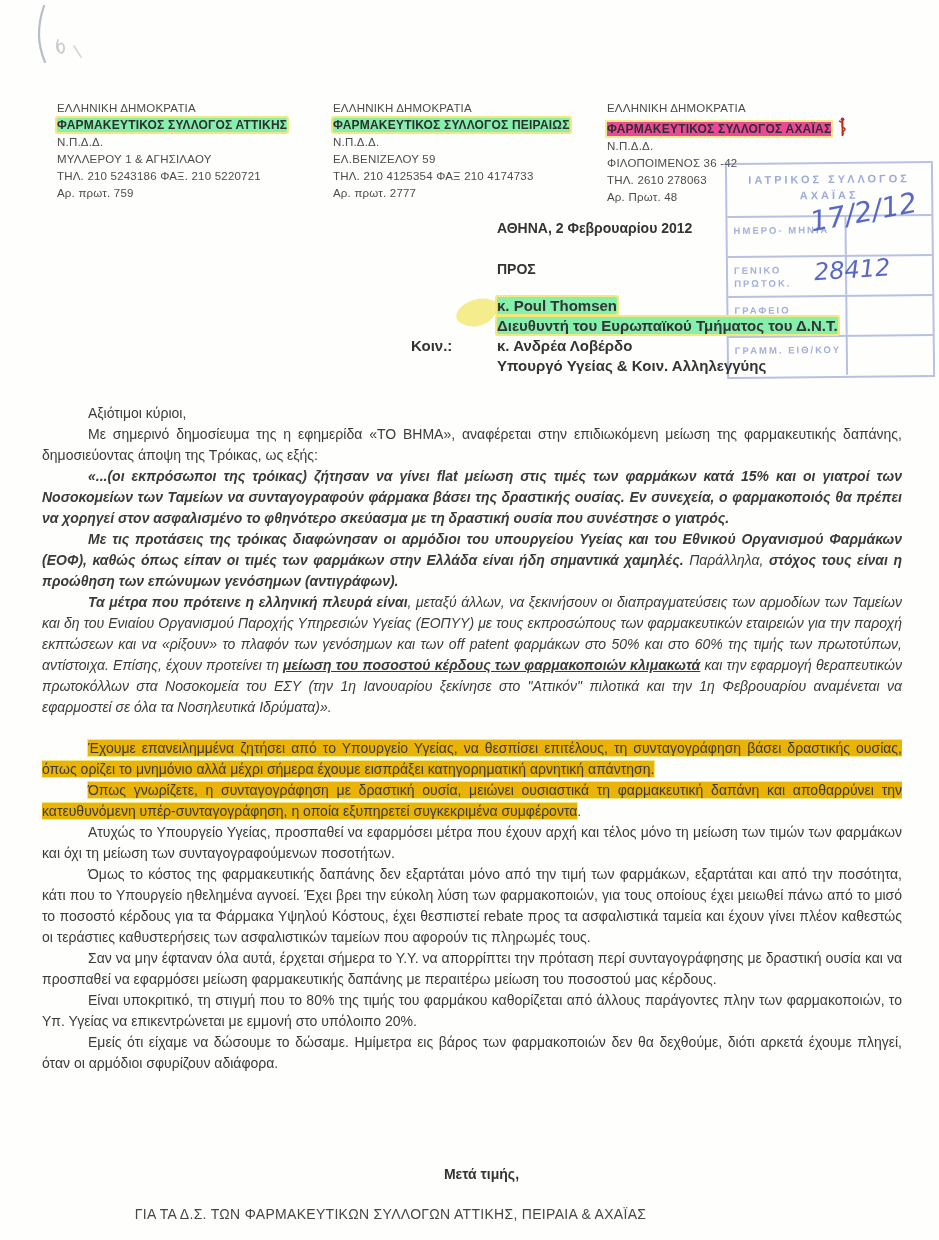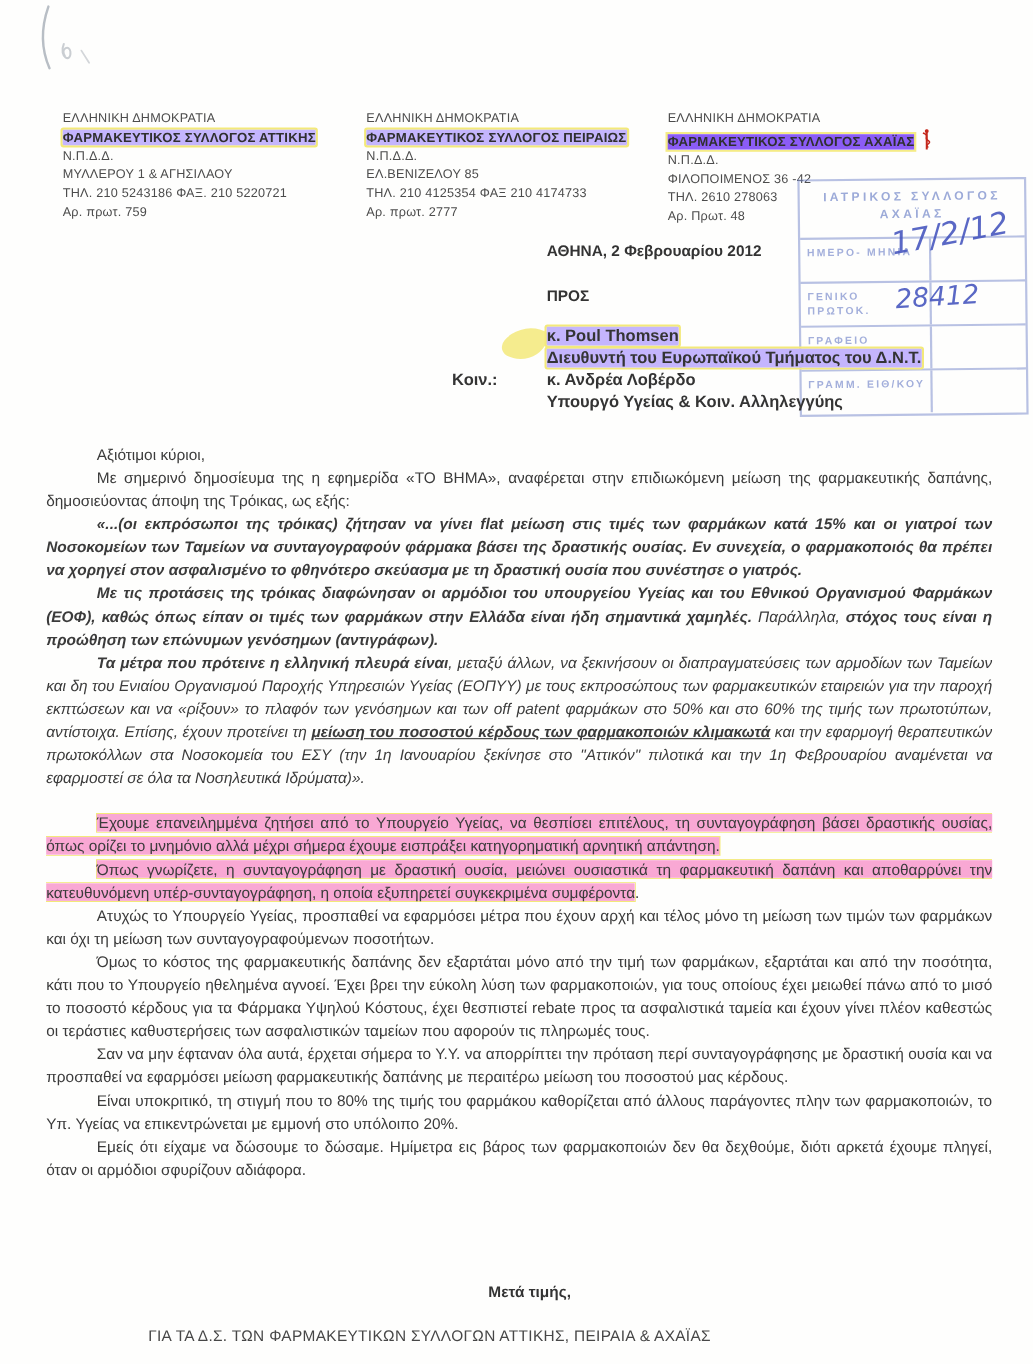--- a/index.html
+++ b/index.html
@@ -13,22 +13,22 @@
 
   
   .scribble{position:absolute;left:28px;top:2px;}
 
   
   .lh{position:absolute;top:100px;font-size:11.5px;line-height:17px;color:#4c4c4c;letter-spacing:.2px;white-space:nowrap;}
   .lh1{left:57px;}
   .lh2{left:333px;}
   .lh3{left:607px;}
   .lh-org{font-weight:bold;color:#2f2f2f;font-size:12px;}
-  .hl{background:#c4b5fd;box-shadow:0 0 0 2px #f3e97a;border-radius:1px;}
-  .hl2{background:#8b5cf6;box-shadow:0 0 0 2px #f5ec86;}
+  .hl{background:#86efac;box-shadow:0 0 0 2px #f3e97a;border-radius:1px;}
+  .hl2{background:#ec4899;box-shadow:0 0 0 2px #f5ec86;}
   .logo-red{display:inline-block;vertical-align:-4px;margin-left:5px;}
 
   
   .stamp{position:absolute;left:726px;top:162px;width:208px;height:216px;z-index:1;transform:rotate(-0.6deg);}
   .stamp-box{position:absolute;inset:0;border:2px solid rgba(108,128,198,.48);}
   .stamp-header{height:44px;border-bottom:2px solid rgba(108,128,198,.48);color:rgba(96,118,194,.62);font-weight:bold;font-size:11px;letter-spacing:3px;text-align:center;padding-top:7px;line-height:16px;}
   .stamp-row{display:flex;border-bottom:2px solid rgba(108,128,198,.48);height:38px;}
   .stamp-row.last{border-bottom:none;flex:1;}
   .stamp-cell-l{width:53%;border-right:2px solid rgba(108,128,198,.48);color:rgba(96,118,194,.58);font-size:9.5px;font-weight:bold;letter-spacing:2px;padding:6px 3px 0 6px;line-height:13px;}
   .stamp-cell-r{flex:1;}
@@ -48,21 +48,21 @@
   .swoosh{position:absolute;left:460px;top:296px;width:34px;height:32px;background:#f3e97a;opacity:.85;border-radius:60% 30% 50% 40%;transform:rotate(18deg) skewX(-20deg);z-index:1;}
 
   
   .letter-body{position:absolute;left:42px;top:403px;width:860px;font-size:14px;line-height:21px;text-align:justify;color:#3b3b3b;}
   .para{margin:0;text-indent:46px;}
   .para.gap{margin-top:20px;}
   .seg-n{}
   .seg-i{font-style:italic;}
   .seg-bi{font-weight:bold;font-style:italic;}
   .seg-biu{font-weight:bold;font-style:italic;text-decoration:underline;}
-  .seg-hl{background:#f9a8d4;box-shadow:0 0 0 1px #f3e97a;}
+  .seg-hl{background:#eab308;box-shadow:0 0 0 1px #f3e97a;}
 
   
   .closing-sal{position:absolute;left:12px;top:1166px;width:939px;text-align:center;font-weight:bold;font-size:14px;color:#333;}
   .closing-sig{position:absolute;left:0;top:1206px;width:781px;text-align:center;font-size:14px;color:#474747;letter-spacing:.3px;}
 </style>
 </head>
 <body>
 
 <div class="page">
 
@@ -78,21 +78,21 @@
     <div>Ν.Π.Δ.Δ.</div>
     <div>ΜΥΛΛΕΡΟΥ 1 &amp; ΑΓΗΣΙΛΑΟΥ</div>
     <div>ΤΗΛ. 210 5243186    ΦΑΞ. 210 5220721</div>
     <div>Αρ. πρωτ. 759</div>
   </div>
 
   <div class="lh lh2">
     <div>ΕΛΛΗΝΙΚΗ ΔΗΜΟΚΡΑΤΙΑ</div>
     <div class="lh-org"><span class="hl">ΦΑΡΜΑΚΕΥΤΙΚΟΣ ΣΥΛΛΟΓΟΣ ΠΕΙΡΑΙΩΣ</span></div>
     <div>Ν.Π.Δ.Δ.</div>
-    <div>ΕΛ.ΒΕΝΙΖΕΛΟΥ 85</div>
+    <div>ΕΛ.ΒΕΝΙΖΕΛΟΥ 59</div>
     <div>ΤΗΛ. 210 4125354   ΦΑΞ 210 4174733</div>
     <div>Αρ. πρωτ. 2777</div>
   </div>
 
   <div class="lh lh3">
     <div>ΕΛΛΗΝΙΚΗ ΔΗΜΟΚΡΑΤΙΑ</div>
     <div class="lh-org"><span class="hl2">ΦΑΡΜΑΚΕΥΤΙΚΟΣ ΣΥΛΛΟΓΟΣ ΑΧΑΪΑΣ</span><svg class="logo-red" width="13" height="20" viewBox="0 0 13 20">
         <path d="M6.5 1 L6.5 19" stroke="#c4281c" stroke-width="1.8" fill="none"></path>
         <path d="M3 4 C 10 6, 3 9, 8 11 C 12 13, 3 15, 8 17" stroke="#c4281c" stroke-width="1.4" fill="none"></path>
         <circle cx="6.5" cy="2.2" r="1.8" fill="#c4281c"></circle>

